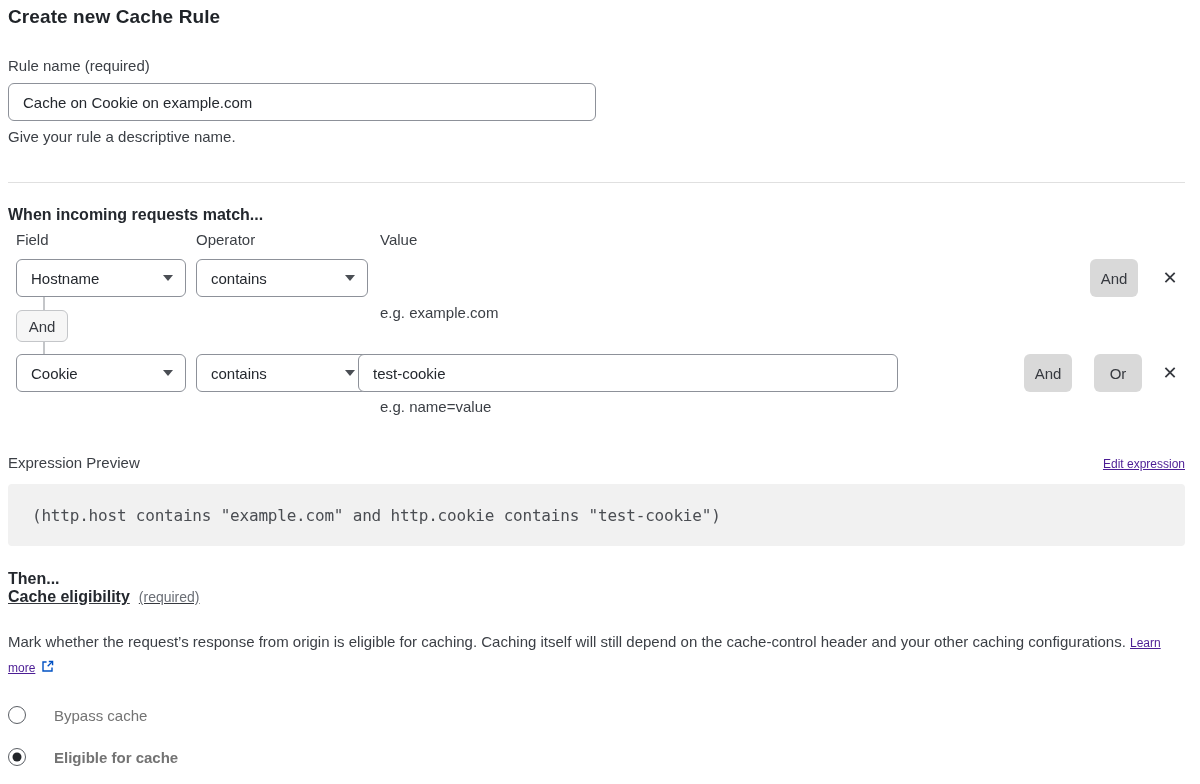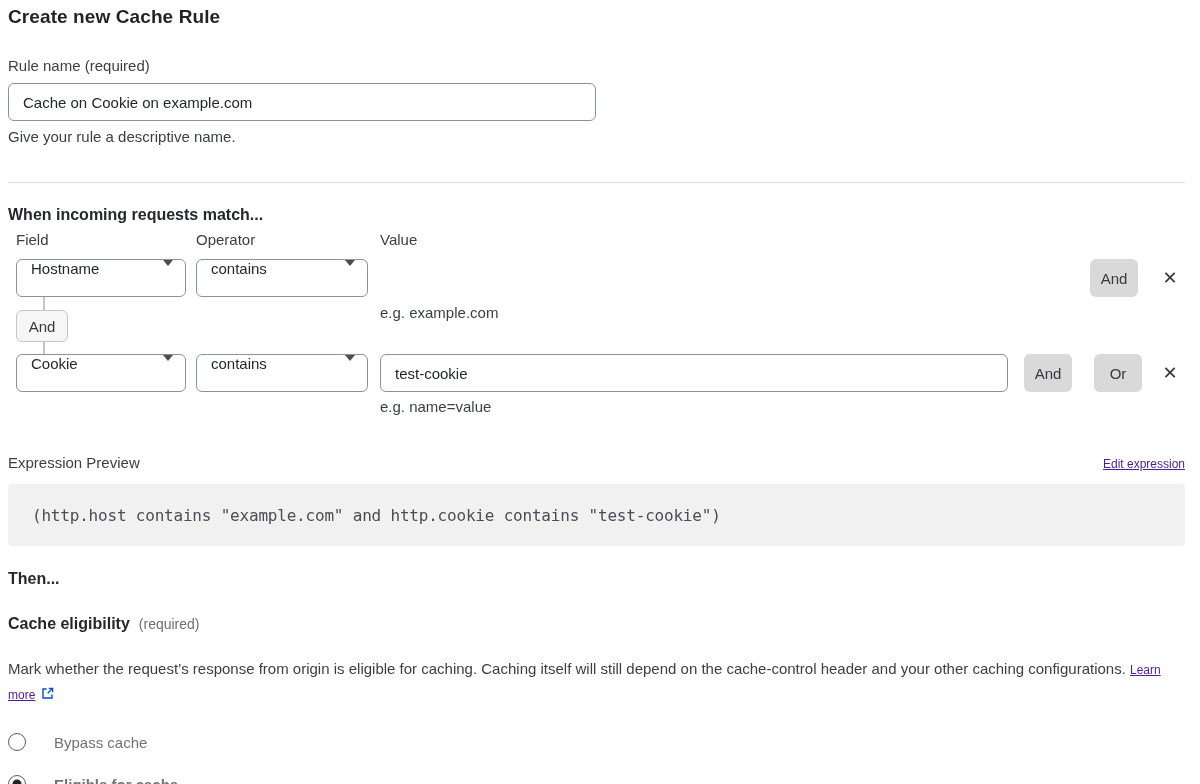--- a/index.html
+++ b/index.html
@@ -47,21 +47,21 @@
   .col-label.operator { left: 188px; }
   .col-label.value { left: 372px; }
 
   .select-box {
     position: absolute;
     height: 38px;
     border: 1px solid #8d9199;
     border-radius: 6px;
     background: #fff;
     display: flex;
-    align-items: flex-start;
+    align-items: center;
     justify-content: space-between;
     padding: 0 12px 0 14px;
     font-size: 15px;
     color: #24282e;
     cursor: pointer;
   }
   .chevron {
     width: 0; height: 0;
     border-left: 5px solid transparent;
     border-right: 5px solid transparent;
@@ -155,21 +155,21 @@
     padding: 0 24px;
   }
   .code-text {
     font-family: "DejaVu Sans Mono", monospace;
     font-size: 16px;
     color: #4a4d52;
     letter-spacing: -0.2px;
   }
 
   .then-heading { margin-top: 24px; }
-  .eligibility-heading { margin-top: 27px; display: flex; align-items: baseline; gap: 9px; }
+  .eligibility-heading { display: flex; align-items: baseline; gap: 9px; text-decoration: underline; }
   .required-note { font-size: 14px; font-weight: 400; color: #6b6f76; }
   .description {
     margin-top: 24px;
     font-size: 15px;
     line-height: 24px;
     color: #3b3f45;
     max-width: 1160px;
   }
   .ext-icon { display: inline-block; vertical-align: -2px; margin-left: 5px; }
 
@@ -238,21 +238,21 @@
   <div class="connector-line" style="top:118px; height:12px;"></div>
 
   <div class="select-box" style="left:8px; top:130px; width:170px;">
     <span>Cookie</span>
     <span class="chevron"></span>
   </div>
   <div class="select-box" style="left:188px; top:130px; width:172px;">
     <span>contains</span>
     <span class="chevron"></span>
   </div>
-  <input class="value-input" type="text" style="left: 372px; top: 130px; width: 628px;" value="test-cookie">
+  <input class="value-input" type="text" style="left: 350px; top: 130px; width: 540px;" value="test-cookie">
   <button class="gray-btn" style="left:1016px; top:130px;">And</button>
   <button class="gray-btn" style="left:1086px; top:130px;">Or</button>
   <button class="remove-x" style="left:1150px; top:137px;">✕</button>
   <div class="row-hint" style="top:174px;">e.g. name=value</div>
 </div>
 
 <div class="expr-header">
   <span class="expr-label">Expression Preview</span>
   <a class="link">Edit expression</a>
 </div>

